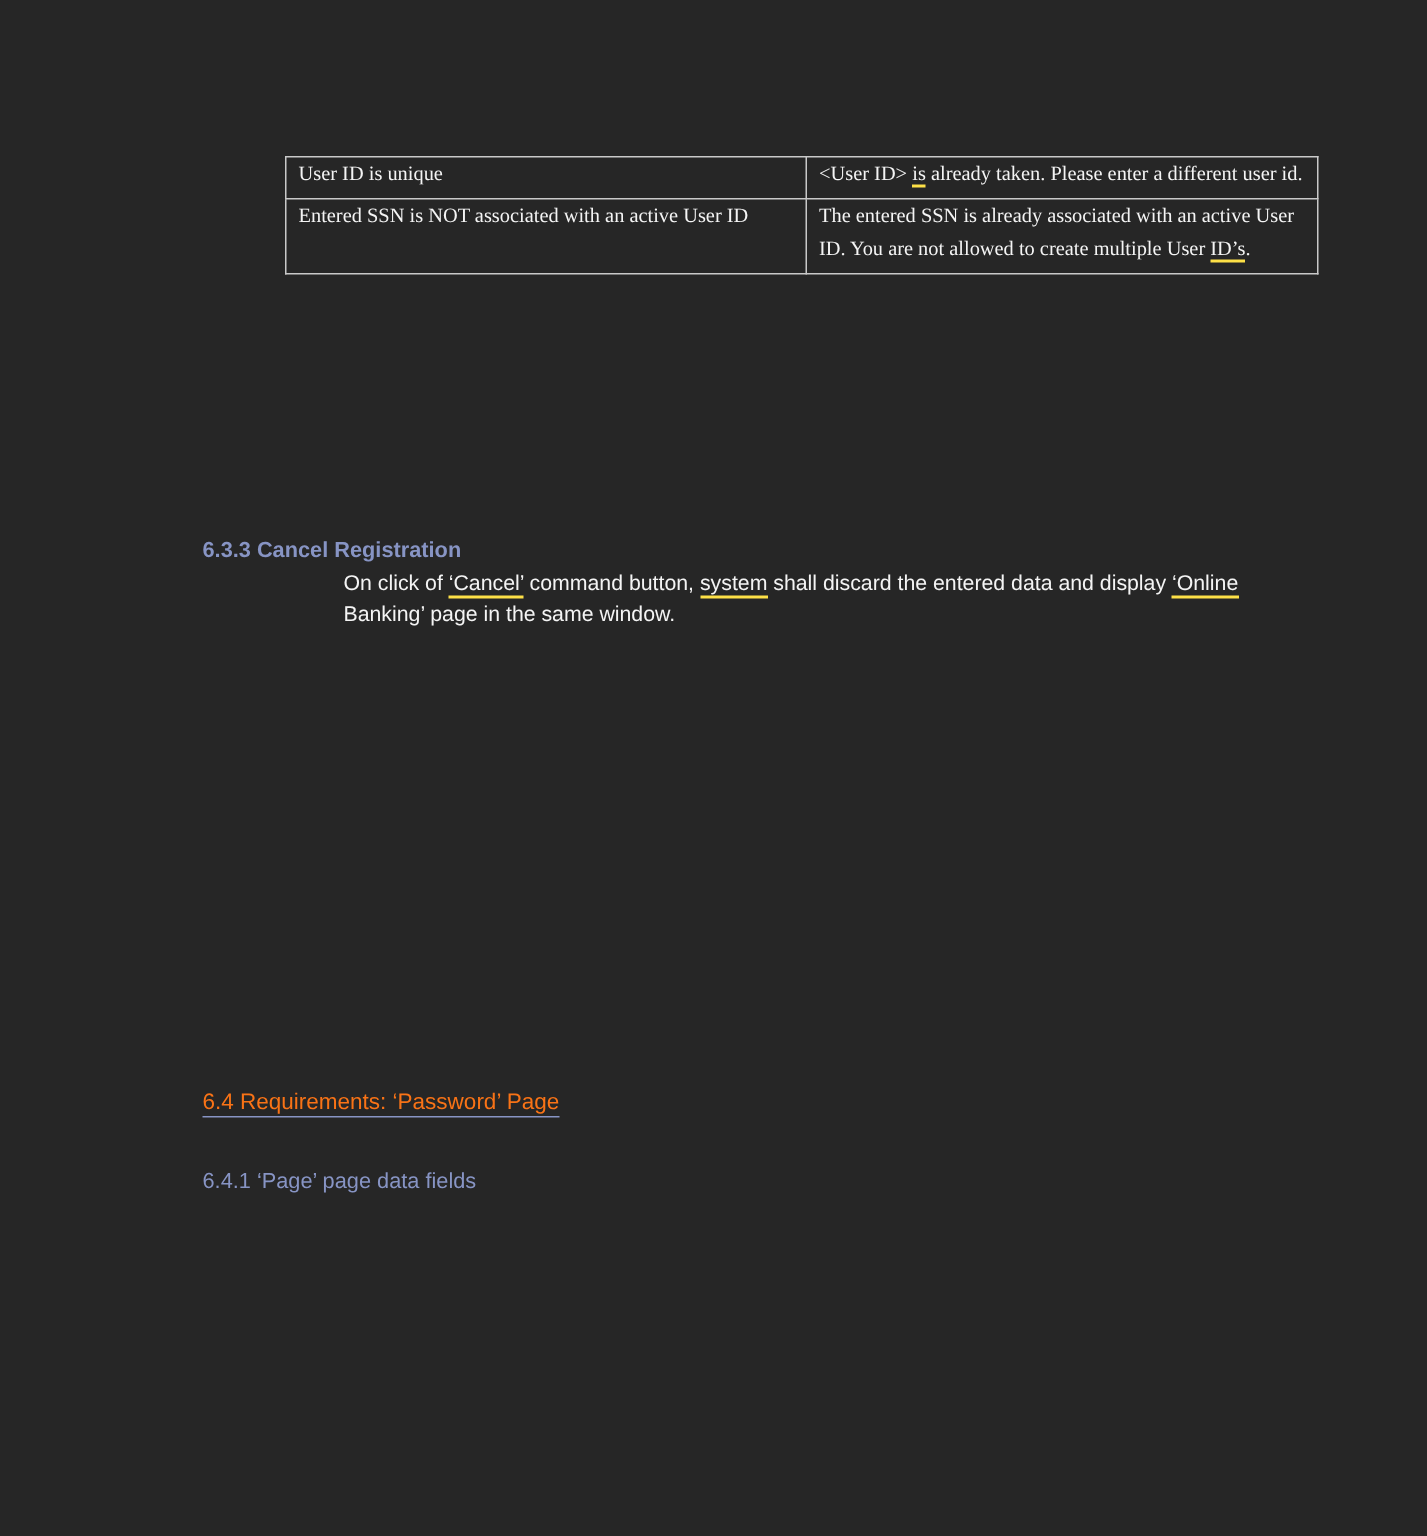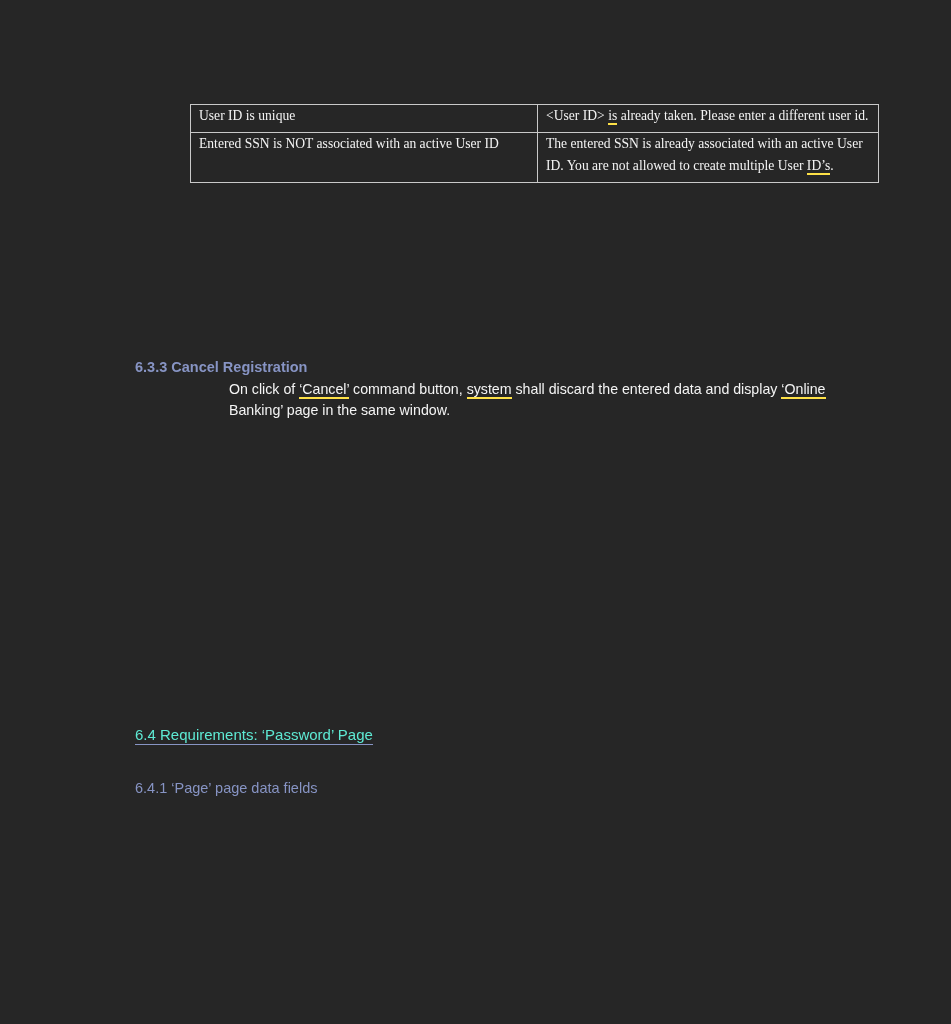--- a/index.html
+++ b/index.html
@@ -57,21 +57,21 @@
     font-size: 14.5px;
     line-height: 19px;
     color: #8794c4;
     font-family: "Liberation Sans", sans-serif;
     white-space: nowrap;
   }
   .h2 {
     position: absolute;
     font-size: 15px;
     line-height: 20px;
-    color: #5eead4;
+    color: #f97316;
     font-family: "Liberation Sans", sans-serif;
     white-space: nowrap;
   }
   .h2 .u {
     border-bottom: 1.5px solid #8794c4;
     padding-bottom: 1px;
   }
 
   
   .para {

